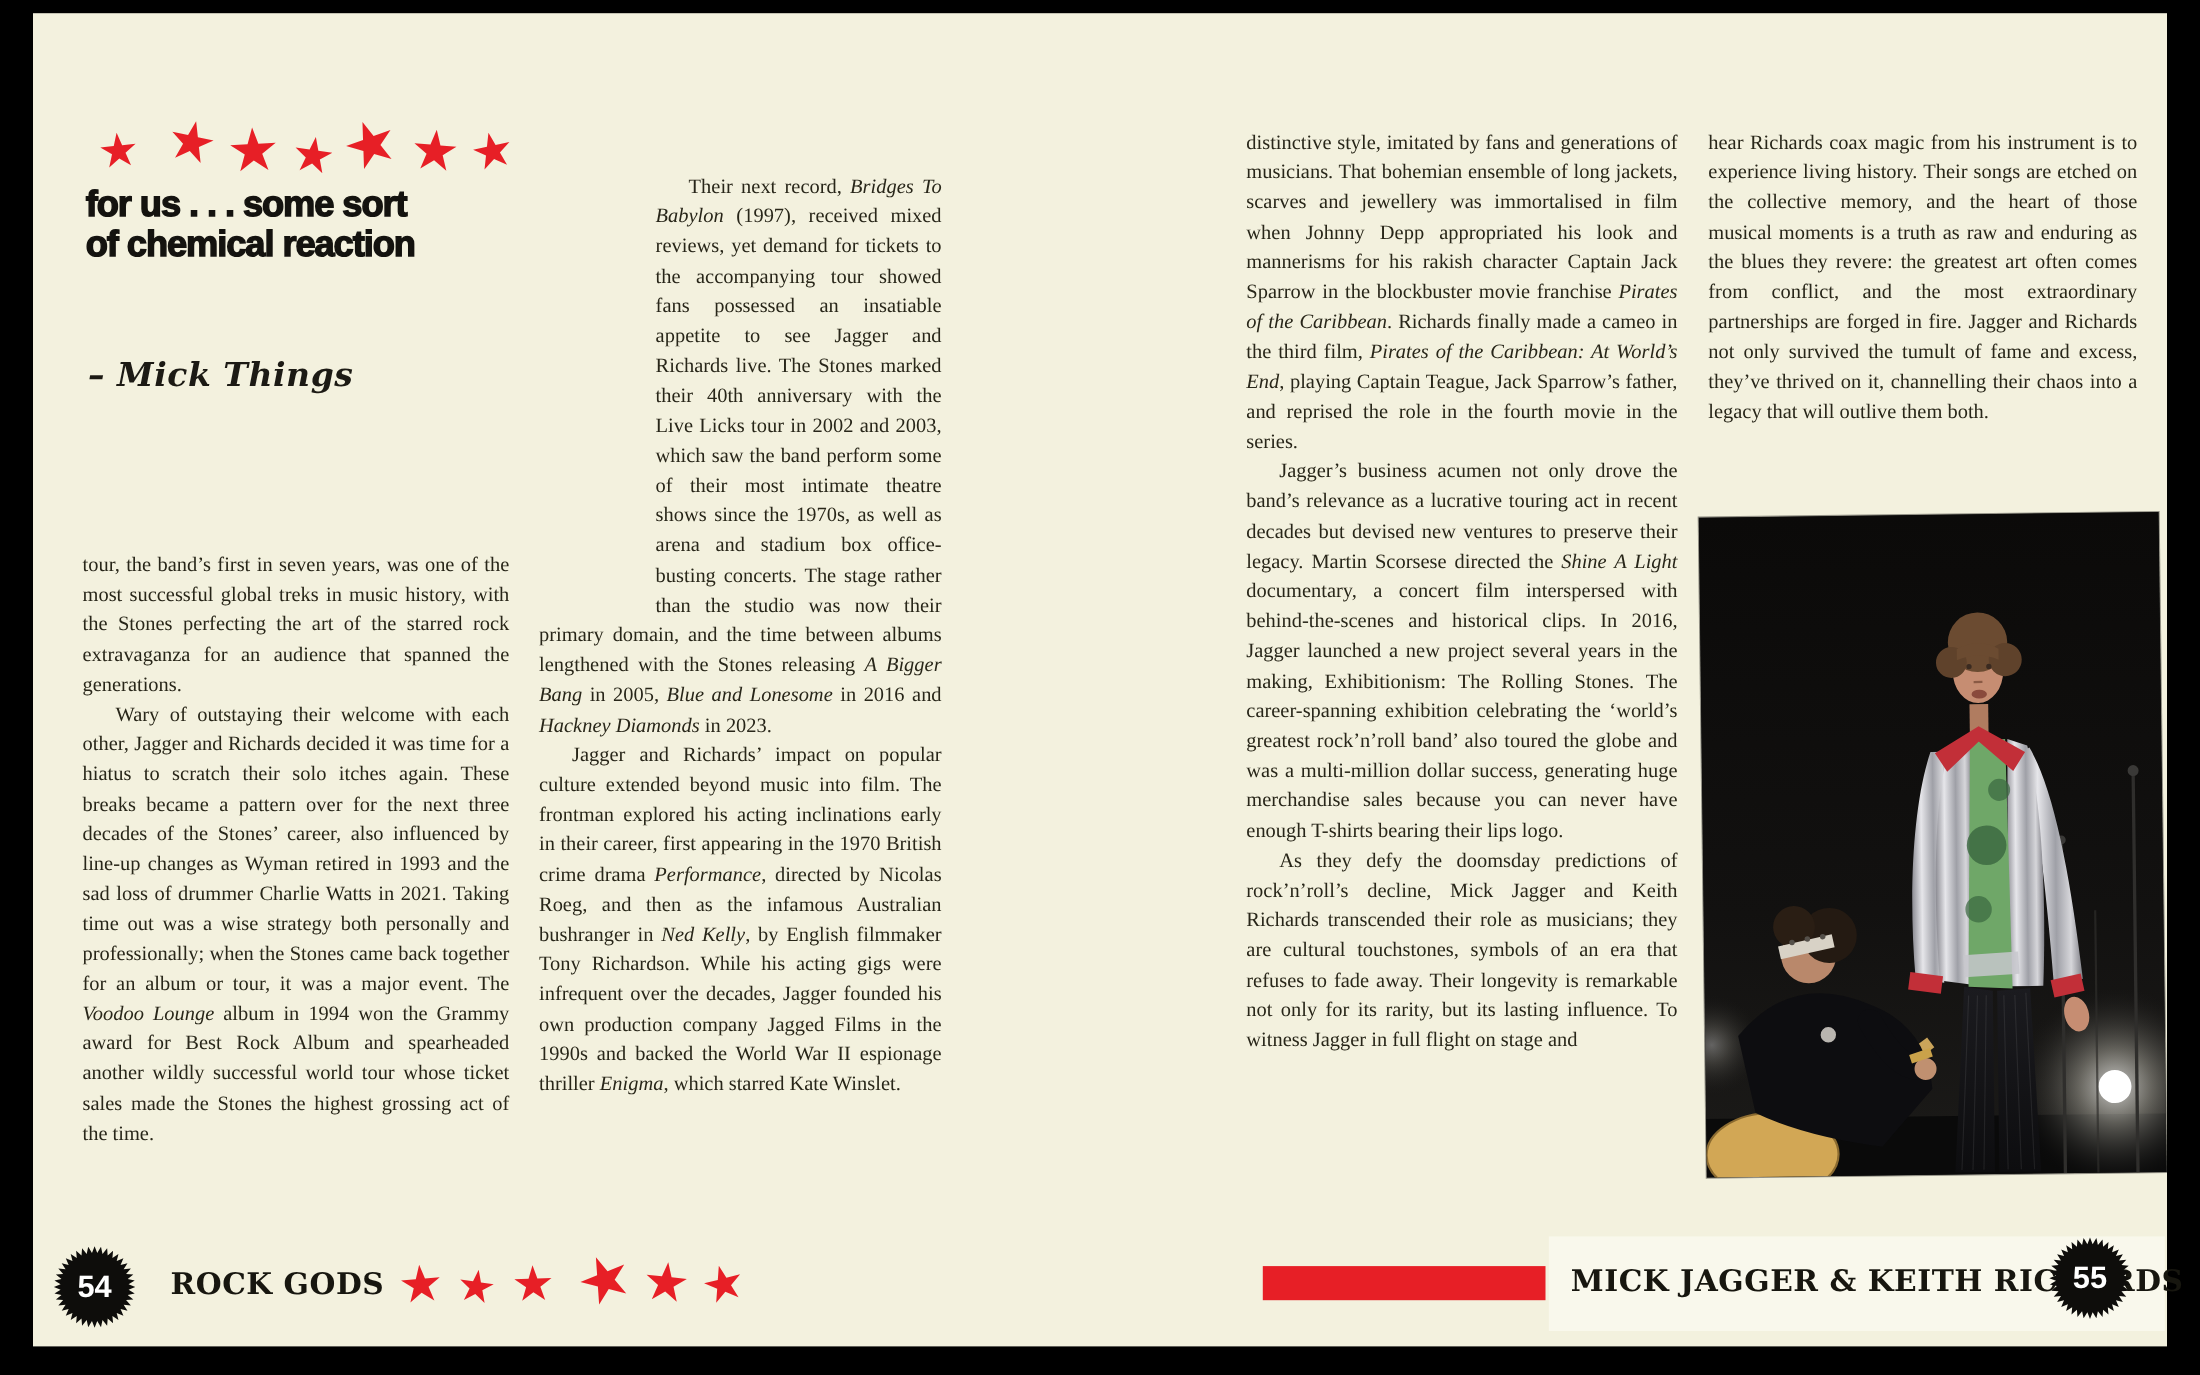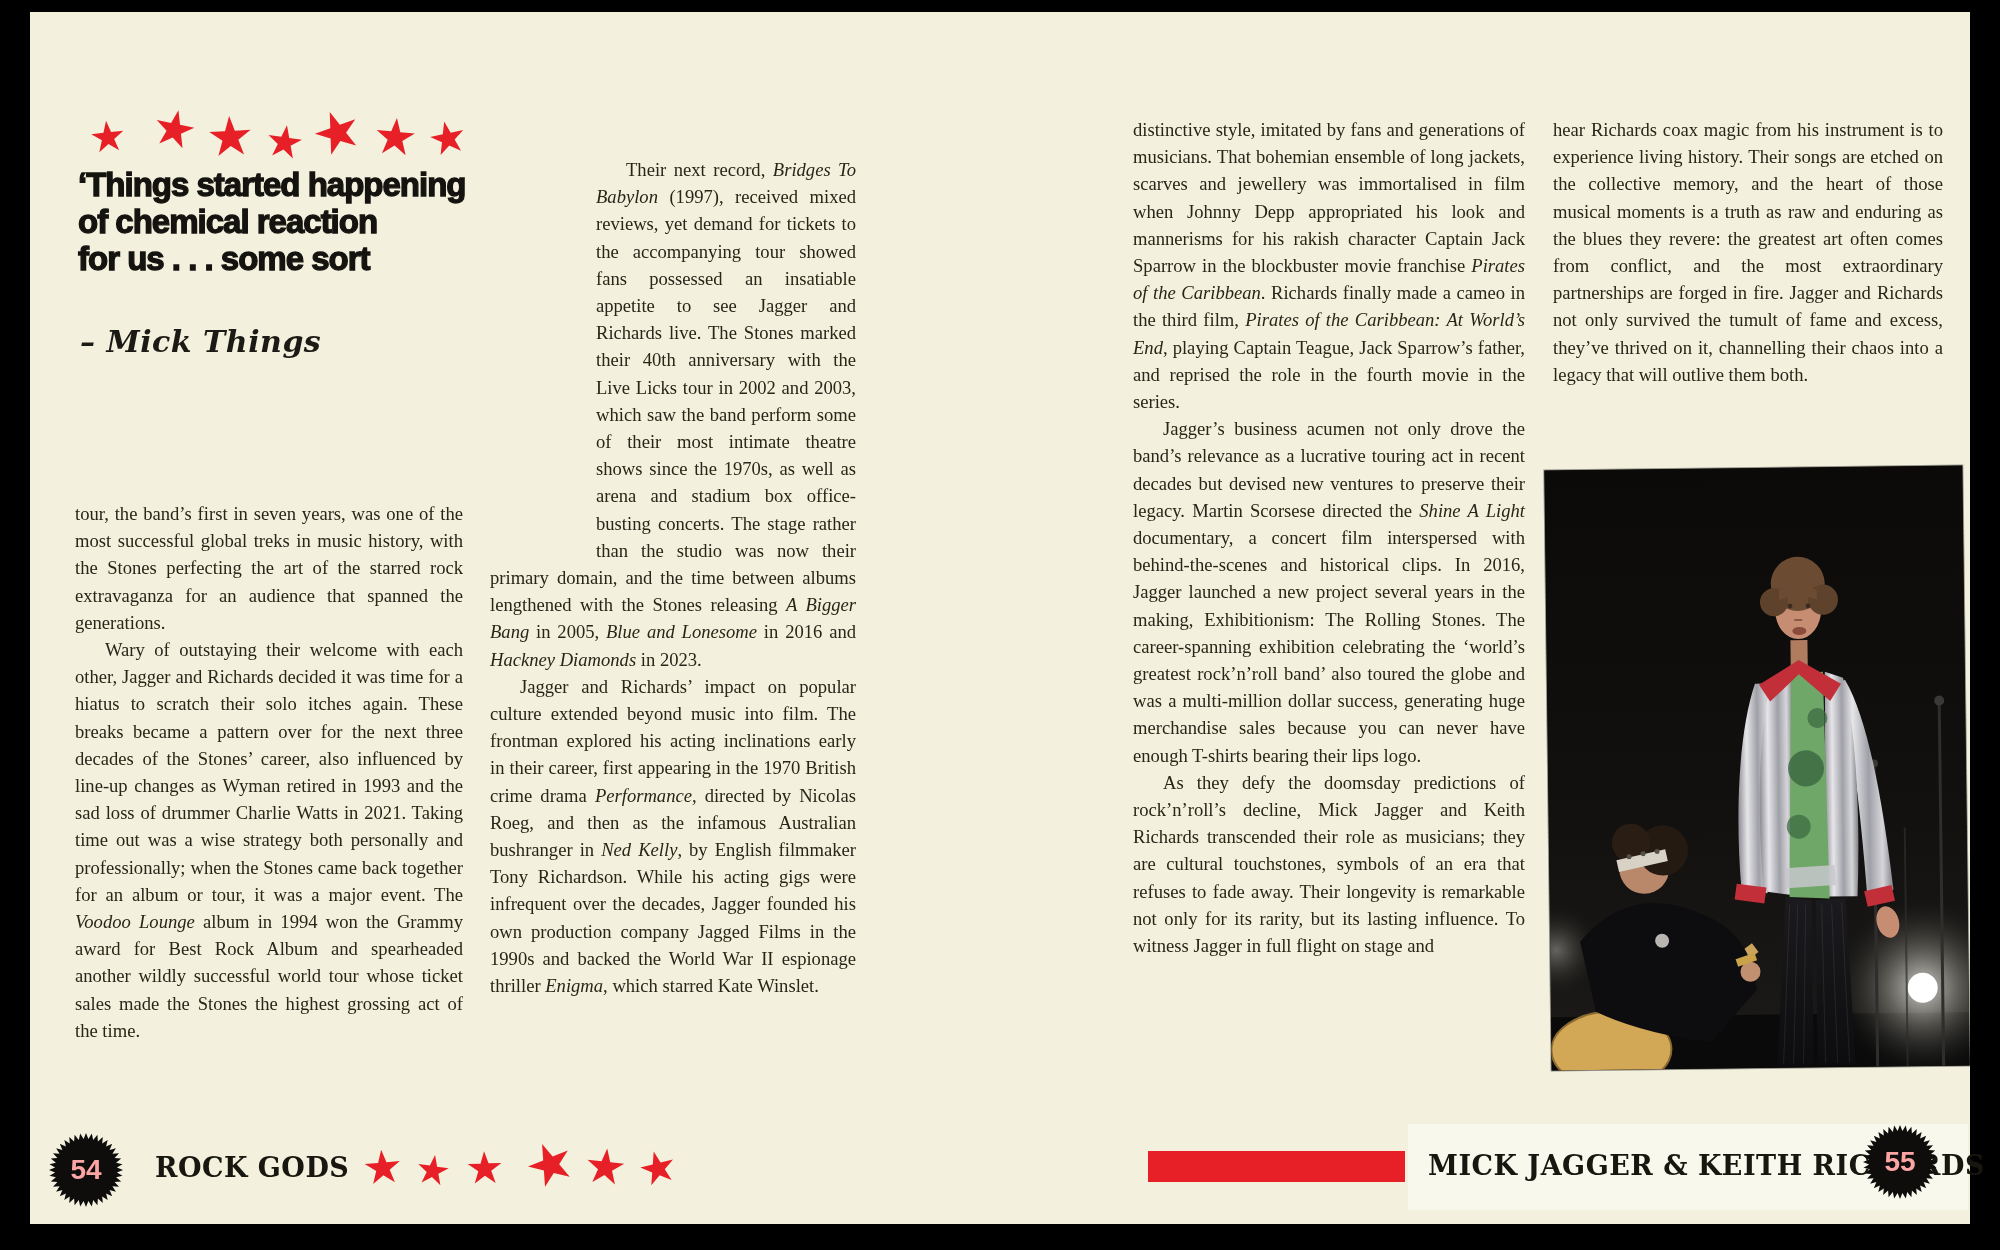--- a/index.html
+++ b/index.html
@@ -59,21 +59,21 @@
     position:absolute;left:1408px;top:1124px;width:560px;height:86px;
     background:var(--band,#f9f8ec);
   }
   .seal{position:absolute;width:76px;height:76px;}
   #seal-left{left:48px;top:1132px;}
   #seal-right{left:1862px;top:1124px;}
   .seal svg{position:absolute;left:0;top:0;width:76px;height:76px;}
   .seal .num{
     position:absolute;left:0;top:0;width:76px;height:76px;
     display:flex;align-items:center;justify-content:center;
-    color:#fca5a5;font-family:"Liberation Sans",sans-serif;font-weight:700;
+    color:#ffffff;font-family:"Liberation Sans",sans-serif;font-weight:700;
     font-size:28px;
   }
   .footer-label{
     position:absolute;
     font-family:"DejaVu Serif",serif;font-weight:bold;
     font-size:27px;color:#17160f;letter-spacing:0.5px;white-space:nowrap;
   }
   #label-left{left:155px;top:1152px;}
   #label-right{left:1428px;top:1150px;}
   .redbar{
@@ -90,23 +90,22 @@
     <span class="star" style="left: 14px; top: 12px; font-size: 42px; transform: rotate(-6deg);">★</span>
     <span class="star" style="left: 77px; top: 0px; font-size: 50px; transform: rotate(12deg);">★</span>
     <span class="star" style="left: 131px; top: 6px; font-size: 54px; transform: rotate(-3deg);">★</span>
     <span class="star" style="left: 190px; top: 16px; font-size: 44px; transform: rotate(8deg);">★</span>
     <span class="star" style="left: 237px; top: 0px; font-size: 56px; transform: rotate(-20deg);">★</span>
     <span class="star" style="left: 298px; top: 8px; font-size: 50px; transform: rotate(5deg);">★</span>
     <span class="star" style="left: 353px; top: 12px; font-size: 44px; transform: rotate(-12deg);">★</span>
   </div>
 
 <div class="quote">
-  <div>‘Things started happening</div>
+  <div>for us . . . some sort</div>
   <div>of chemical reaction</div>
-  <div>for us . . . some sort</div>
 </div>
 <div class="attr">– Mick Things</div>
 
 <div id="col1-left" class="col">
   <p>tour, the band’s first in seven years, was one of the most successful global treks in music history, with the Stones perfecting the art of the starred rock extravaganza for an audience that spanned the generations.</p>
   <p class="ind">Wary of outstaying their welcome with each other, Jagger and Richards decided it was time for a hiatus to scratch their solo itches again. These breaks became a pattern over for the next three decades of the Stones’ career, also influenced by line-up changes as Wyman retired in 1993 and the sad loss of drummer Charlie Watts in 2021. Taking time out was a wise strategy both personally and professionally; when the Stones came back together for an album or tour, it was a major event. The <i>Voodoo Lounge</i> album in 1994 won the Grammy award for Best Rock Album and spearheaded another wildly successful world tour whose ticket sales made the Stones the highest grossing act of the time.</p>
 </div>
 
 <div id="col2-left" class="col">
   <div class="wrapspacer"></div>

